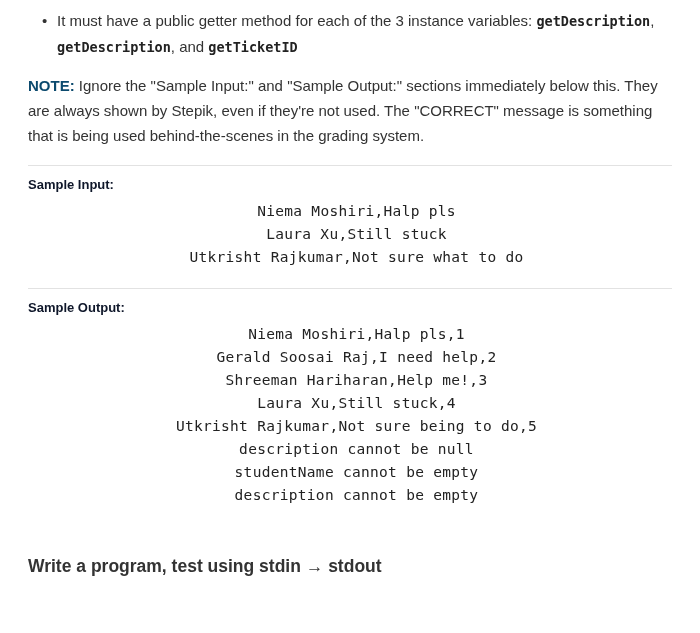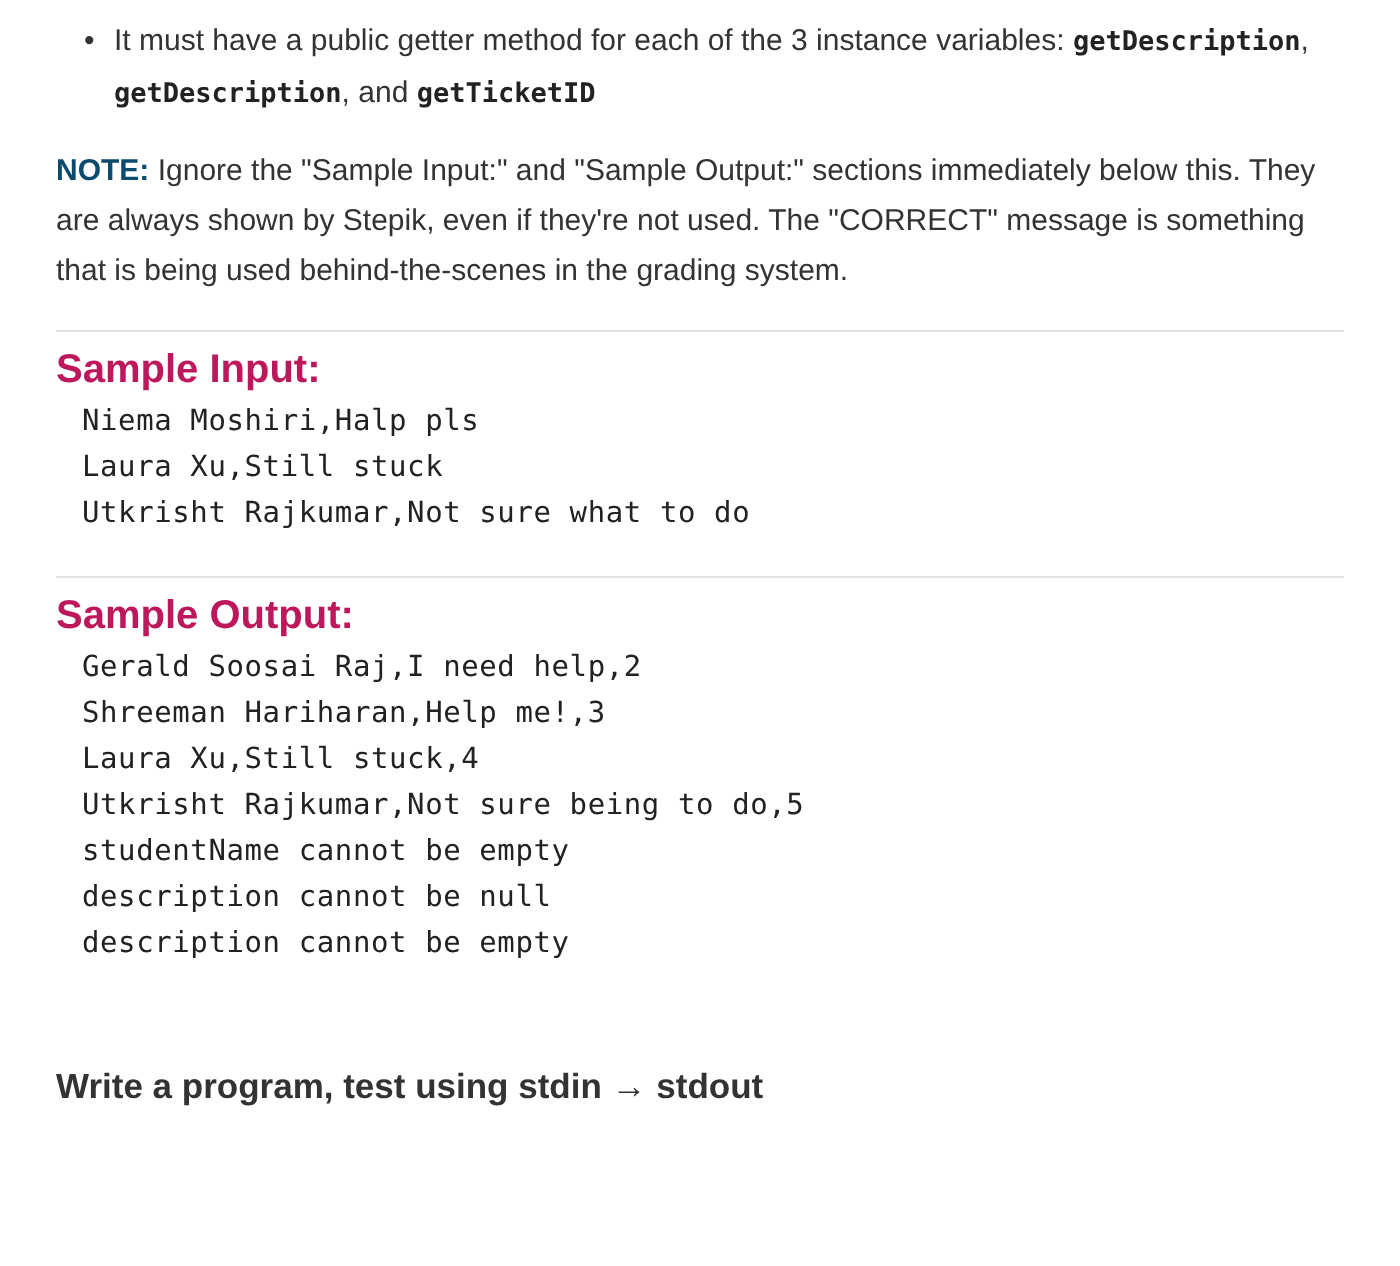--- a/index.html
+++ b/index.html
@@ -52,32 +52,33 @@
   
   .divider {
     border: none;
     border-top: 1px solid #e2e2e2;
     margin: 0;
   }
   .divider-1 { margin-top: 17px; }
   .divider-2 { margin-top: 10px; }
   
   .section-label {
-    font-size: 20px;
+    font-size: 13px;
     font-weight: bold;
-    color: #be185d;
+    color: #0f172a;
     margin-top: 9px;
     line-height: 20px;
   }
   .code-block {
     margin: 5px 0 0 13px;
     font-family: "DejaVu Sans Mono", "Liberation Mono", monospace;
     font-size: 14.5px;
     line-height: 23px;
     color: #222222;
+    text-align: center;
   }
   .code-line {
     white-space: pre;
     letter-spacing: 0.3px;
   }
   .block-end-pad { height: 9px; }
   
   .footer-heading {
     margin: 48px 0 0 0;
     font-size: 17.5px;
@@ -103,24 +104,25 @@
   <div class="code-block">
     <div class="code-line">Niema Moshiri,Halp pls</div>
     <div class="code-line">Laura Xu,Still stuck</div>
     <div class="code-line">Utkrisht Rajkumar,Not sure what to do</div>
   </div>
   <div class="block-end-pad"></div>
 
   <hr class="divider divider-2">
   <div class="section-label">Sample Output:</div>
   <div class="code-block">
+    <div class="code-line">Niema Moshiri,Halp pls,1</div>
     <div class="code-line">Gerald Soosai Raj,I need help,2</div>
     <div class="code-line">Shreeman Hariharan,Help me!,3</div>
     <div class="code-line">Laura Xu,Still stuck,4</div>
     <div class="code-line">Utkrisht Rajkumar,Not sure being to do,5</div>
+    <div class="code-line">description cannot be null</div>
     <div class="code-line">studentName cannot be empty</div>
-    <div class="code-line">description cannot be null</div>
     <div class="code-line">description cannot be empty</div>
   </div>
 
   <h3 class="footer-heading">Write a program, test using stdin → stdout</h3>
 
 </div>
 
 </body></html>

